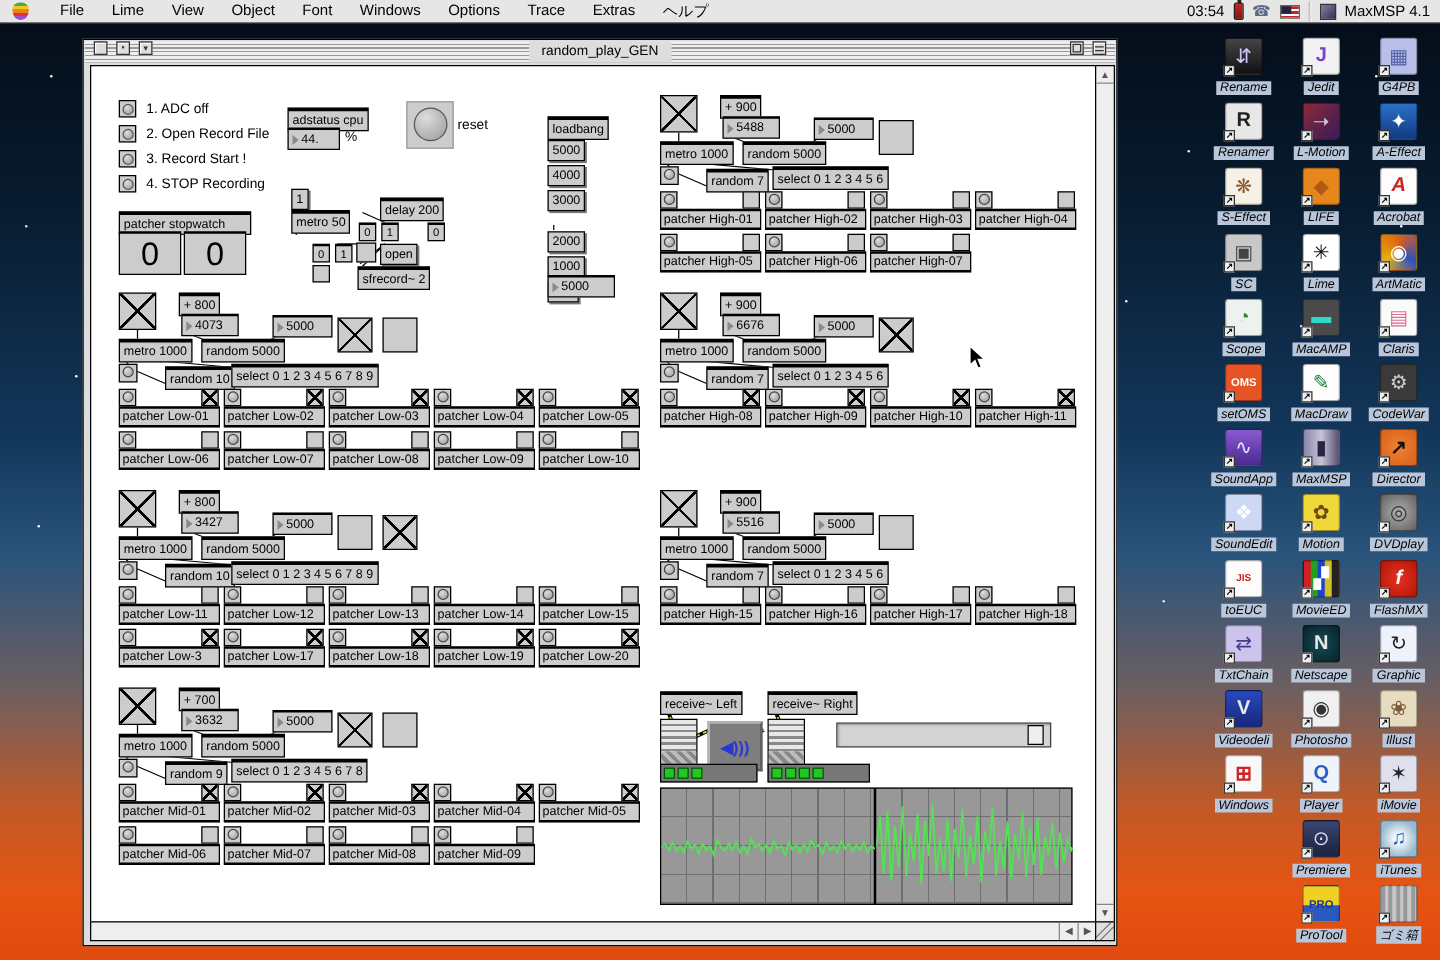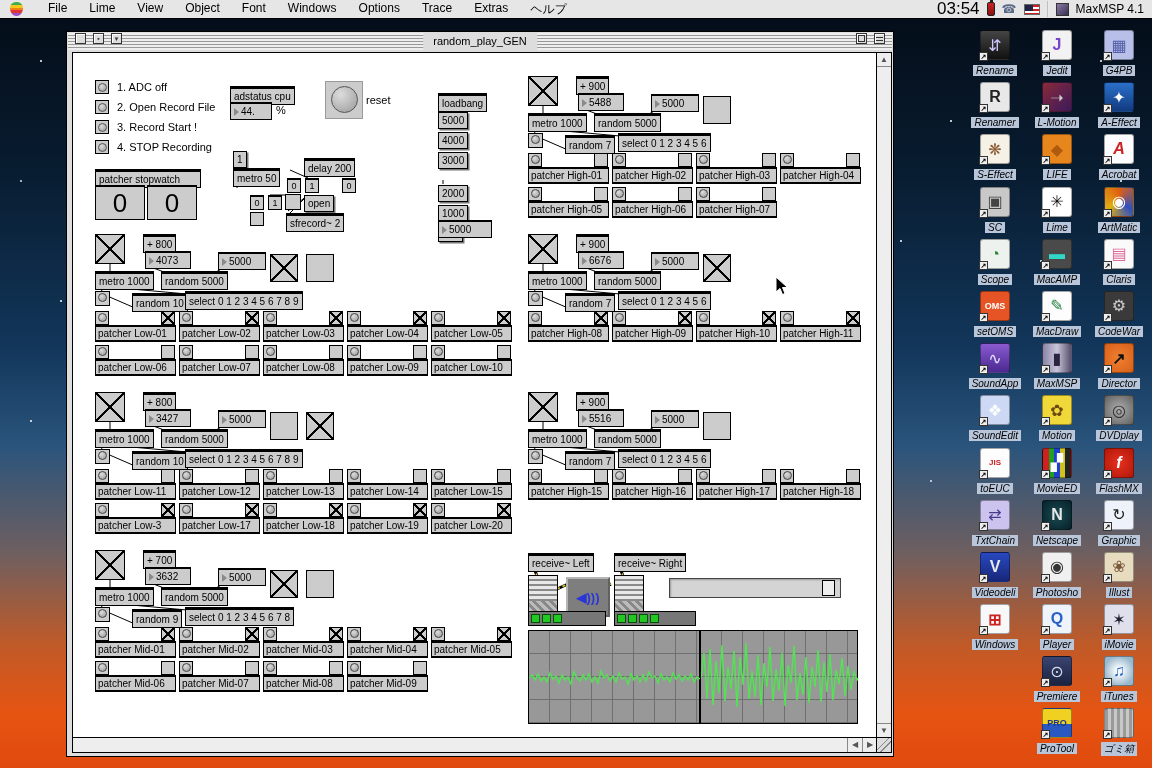--- a/index.html
+++ b/index.html
@@ -9,21 +9,21 @@
   #stars{position:absolute;inset:0;pointer-events:none}
   #stars i{position:absolute;width:2px;height:2px;background:#fff;border-radius:50%;
     box-shadow:40px 60px #fff,120px 200px #dfe9ff,30px 420px #fff,950px 120px #fff,1000px 90px #cfe0ff,
     1040px 260px #fff,980px 330px #dfe9ff,1120px 180px #fff,1060px 420px #fff,990px 520px #cfe0ff,
     1130px 300px #fff,900px 240px #fff,930px 480px #dfe9ff,1100px 60px #fff,60px 300px #fff,20px 180px #cfe0ff}
   
   #menubar{position:absolute;left:0;top:0;width:1152px;height:19px;background:#e6e6e6;border-bottom:1px solid #000;display:flex;align-items:center;font-size:12px;color:#000;z-index:50}
   #apple{width:13px;height:14px;margin:0 14px 0 10px;border-radius:45% 45% 48% 48%/40% 40% 55% 55%;background:linear-gradient(#3fae49 0 20%,#f5c61b 20% 40%,#f08018 40% 60%,#e03434 60% 80%,#9a4fc4 80% 100%)}
   .mitem{padding:0 11px;white-space:nowrap}
   #mb-right{margin-left:auto;display:flex;align-items:center;gap:7px;padding-right:8px}
-  #clock{font-size:17px}
+  #clock{font-size:12px}
   .batt{width:8px;height:14px;background:linear-gradient(#c22,#811);border:1px solid #222;border-radius:2px;position:relative}
   .batt:before{content:"";position:absolute;left:2px;top:-3px;width:3px;height:3px;background:#222}
   .phone{font-size:12px;color:#5a6a88}
   .flag{width:16px;height:11px;border:1px solid #666;background:repeating-linear-gradient(180deg,#c22 0 2px,#fff 2px 4px);position:relative}
   .flag:before{content:"";position:absolute;left:0;top:0;width:8px;height:6px;background:#224}
   .mb-sep{width:2px;height:16px;background:linear-gradient(90deg,#aaa,#fff)}
   .appico{width:13px;height:13px;background:linear-gradient(135deg,#8a7aa8,#3a3050);border:1px solid #333}
   
   #window{position:absolute;left:66px;top:31px;width:828px;height:726px;background:#ddd;border:1px solid #000;z-index:10}
   #titlebar{position:absolute;left:1px;top:1px;right:1px;height:17px;background:repeating-linear-gradient(180deg,#eee 0 2px,#999 2px 3px);display:flex;align-items:flex-start}

